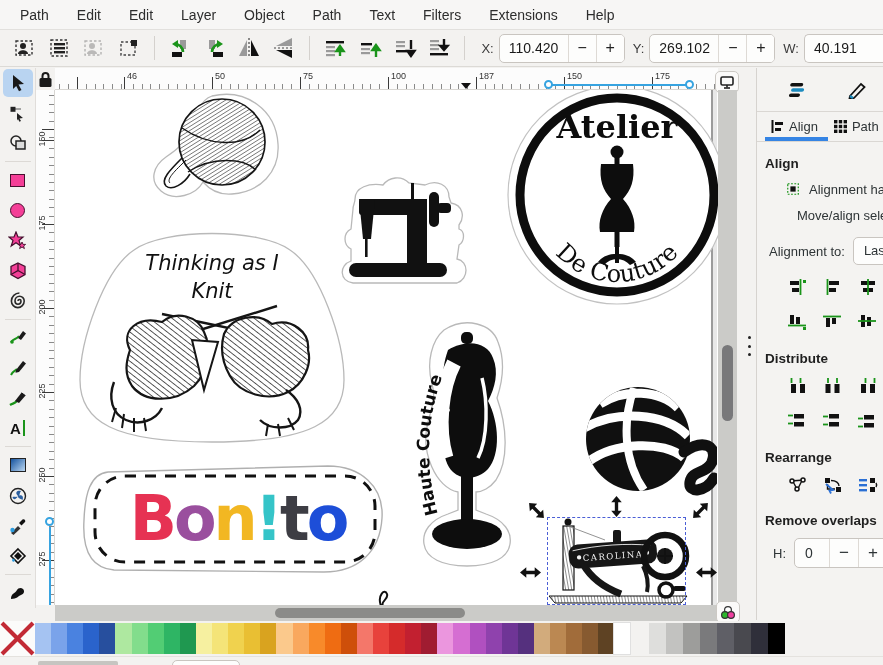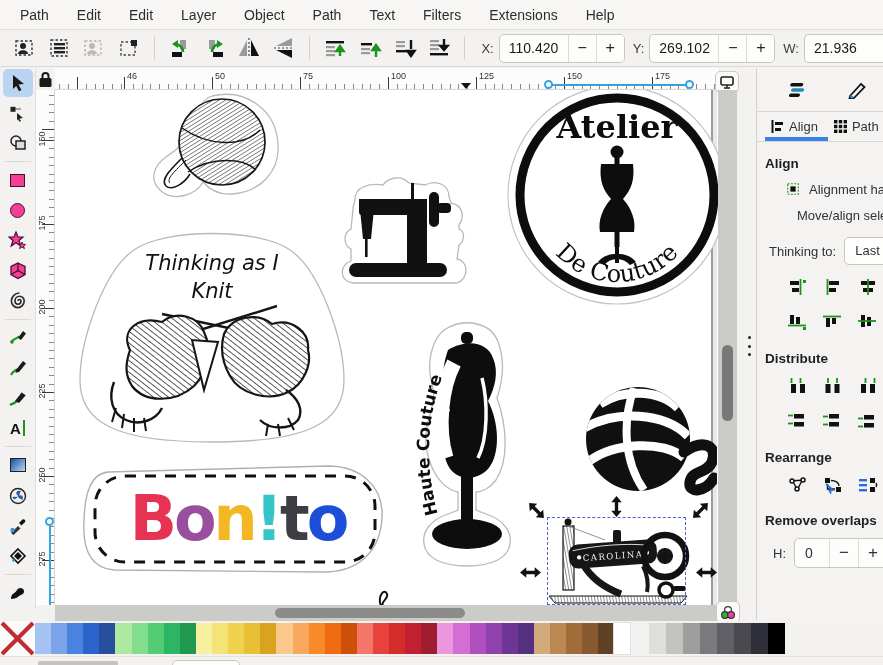--- a/index.html
+++ b/index.html
@@ -244,21 +244,21 @@
     <span class="coord-label">Y:</span>
     <div class="spinbox">
       <span class="spin-val">269.102</span>
       <span class="spin-btn">−</span>
       <span class="spin-btn">+</span>
     </div>
   </div>
   <div class="coord">
     <span class="coord-label">W:</span>
     <div class="spinbox" style="border-right:none;border-radius:5px 0 0 5px;">
-      <span class="spin-val" style="min-width:78px">21.936</span>
+      <span class="spin-val" style="min-width:78px">40.191</span>
     </div>
   </div>
 </div>
 
 <div class="toolbox">
   <div class="tool active">
       <svg width="18" height="18" viewBox="0 0 18 18">
         <path d="M4,1 L15,10 L9.5,10.6 L12.5,16 L10,17.3 L7.2,12 L4,15 Z" fill="#1a1a1a"></path>
       </svg>
     </div>
@@ -360,21 +360,21 @@
   <svg width="15" height="17" viewBox="0 0 15 17" style="position:absolute;left:2px;top:3px">
       <rect x="1.5" y="7" width="12" height="9" rx="1.5" fill="#1a1a1a"></rect>
       <path d="M4.5,7 L4.5,5 a3,3 0 0 1 6,0 L10.5,7" fill="none" stroke="#1a1a1a" stroke-width="2"></path>
     </svg>
 </div>
 <div class="hruler" id="hruler">
     <span style="left: 72px;">46</span>
     <span style="left: 160px;">50</span>
     <span style="left: 248px;">75</span>
     <span style="left: 336px;">100</span>
-    <span style="left: 424px;">125</span>
+    <span style="left: 424px;">187</span>
     <span style="left: 512px;">150</span>
     <span style="left: 600px;">175</span>
   </div>
 <div class="vruler" id="vruler">
     <span style="top: 44px;">150</span>
     <span style="top: 128px;">175</span>
     <span style="top: 212px;">200</span>
     <span style="top: 296px;">225</span>
     <span style="top: 380px;">250</span>
     <span style="top: 464px;">275</span>
@@ -625,21 +625,21 @@
       <svg width="16" height="16" viewBox="0 0 16 16">
           <rect x="1" y="3" width="9" height="2.6" fill="#111" transform="skewX(-10)"></rect>
           <rect x="4" y="7" width="9" height="2.6" fill="#111" transform="skewX(-10)"></rect>
           <rect x="3" y="11" width="8" height="2.6" fill="#111" transform="skewX(-10)"></rect>
           <circle cx="14" cy="3" r="1.4" fill="#1a941a"></circle>
           <circle cx="2" cy="13.6" r="1.4" fill="#1a941a"></circle>
         </svg>
       <span>Move/align selection as group</span>
     </div>
     <div class="dock-row-rel">
-      <span>Thinking to:</span>
+      <span>Alignment to:</span>
       <span class="rel-btn">Last selected</span>
     </div>
     <div class="btn-grid">
       <div class="pbtn">
           <svg width="22" height="18" viewBox="0 0 22 18">
             <rect x="3" y="3" width="9" height="4" fill="#111"></rect>
             <rect x="5" y="10" width="7" height="4" fill="#111"></rect>
             <line x1="13.5" y1="1" x2="13.5" y2="17" stroke="#1a941a" stroke-width="1.8"></line>
             <rect x="16" y="2" width="3" height="3" fill="#1a941a"></rect>
           </svg>

